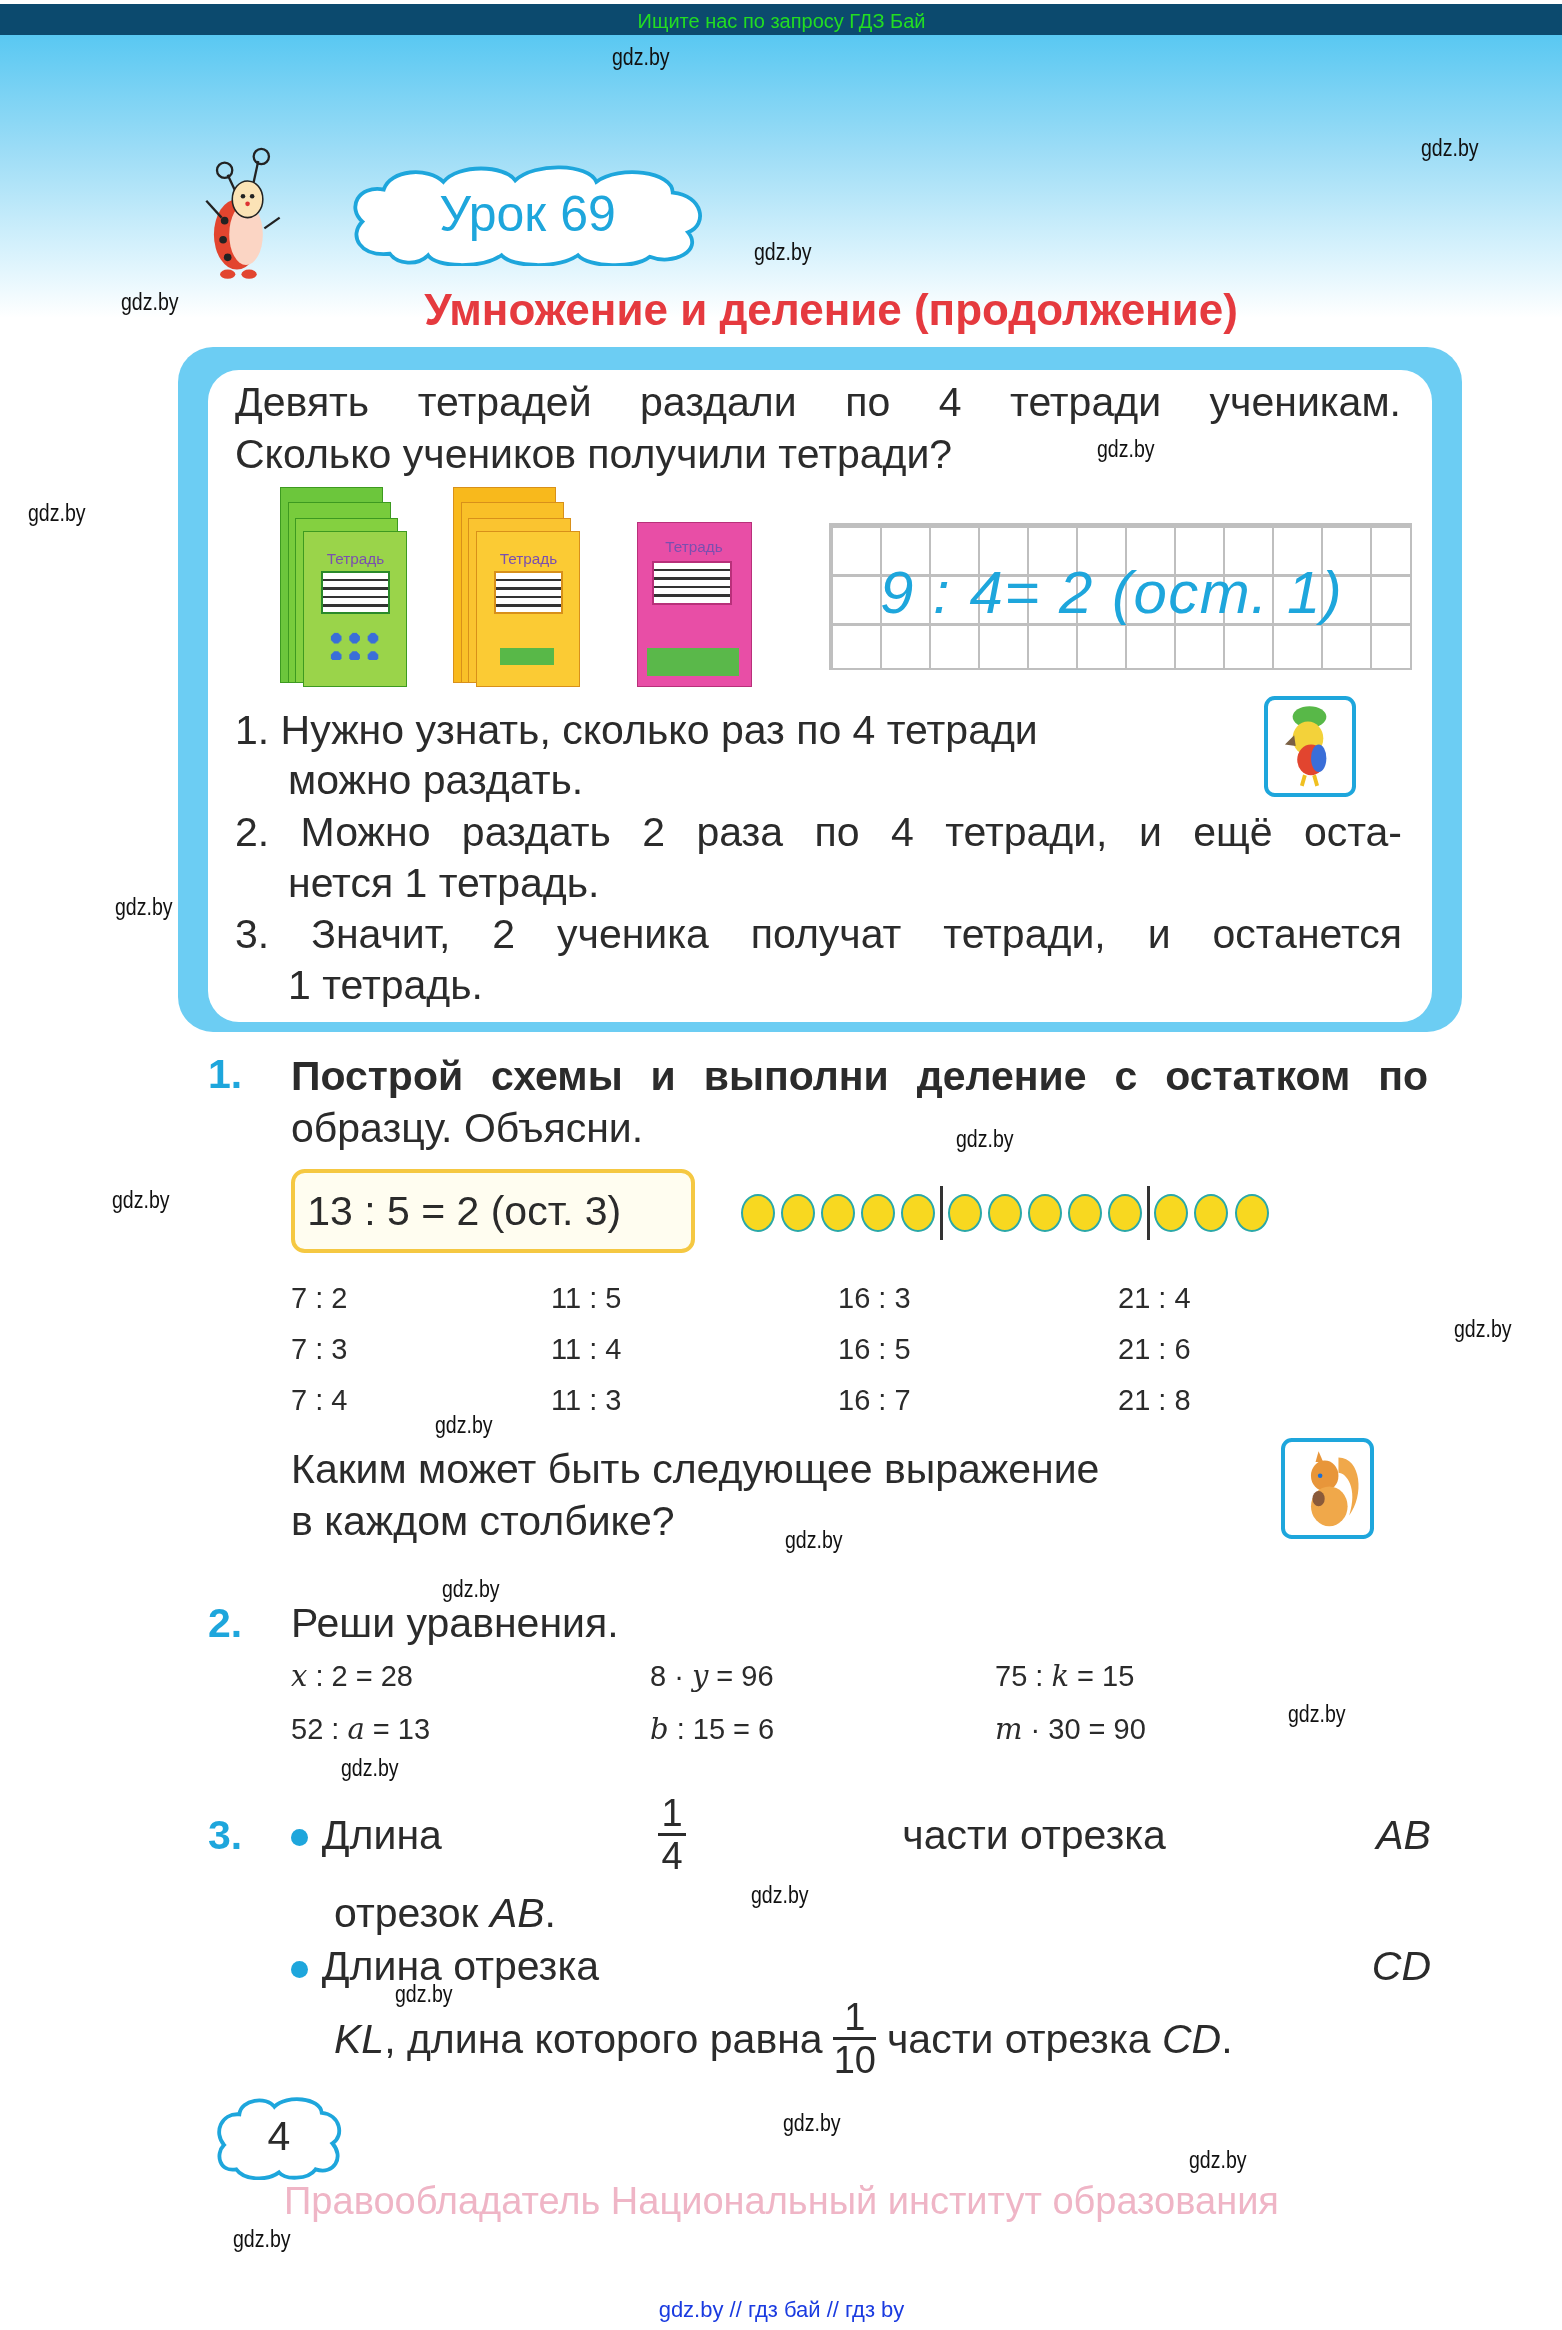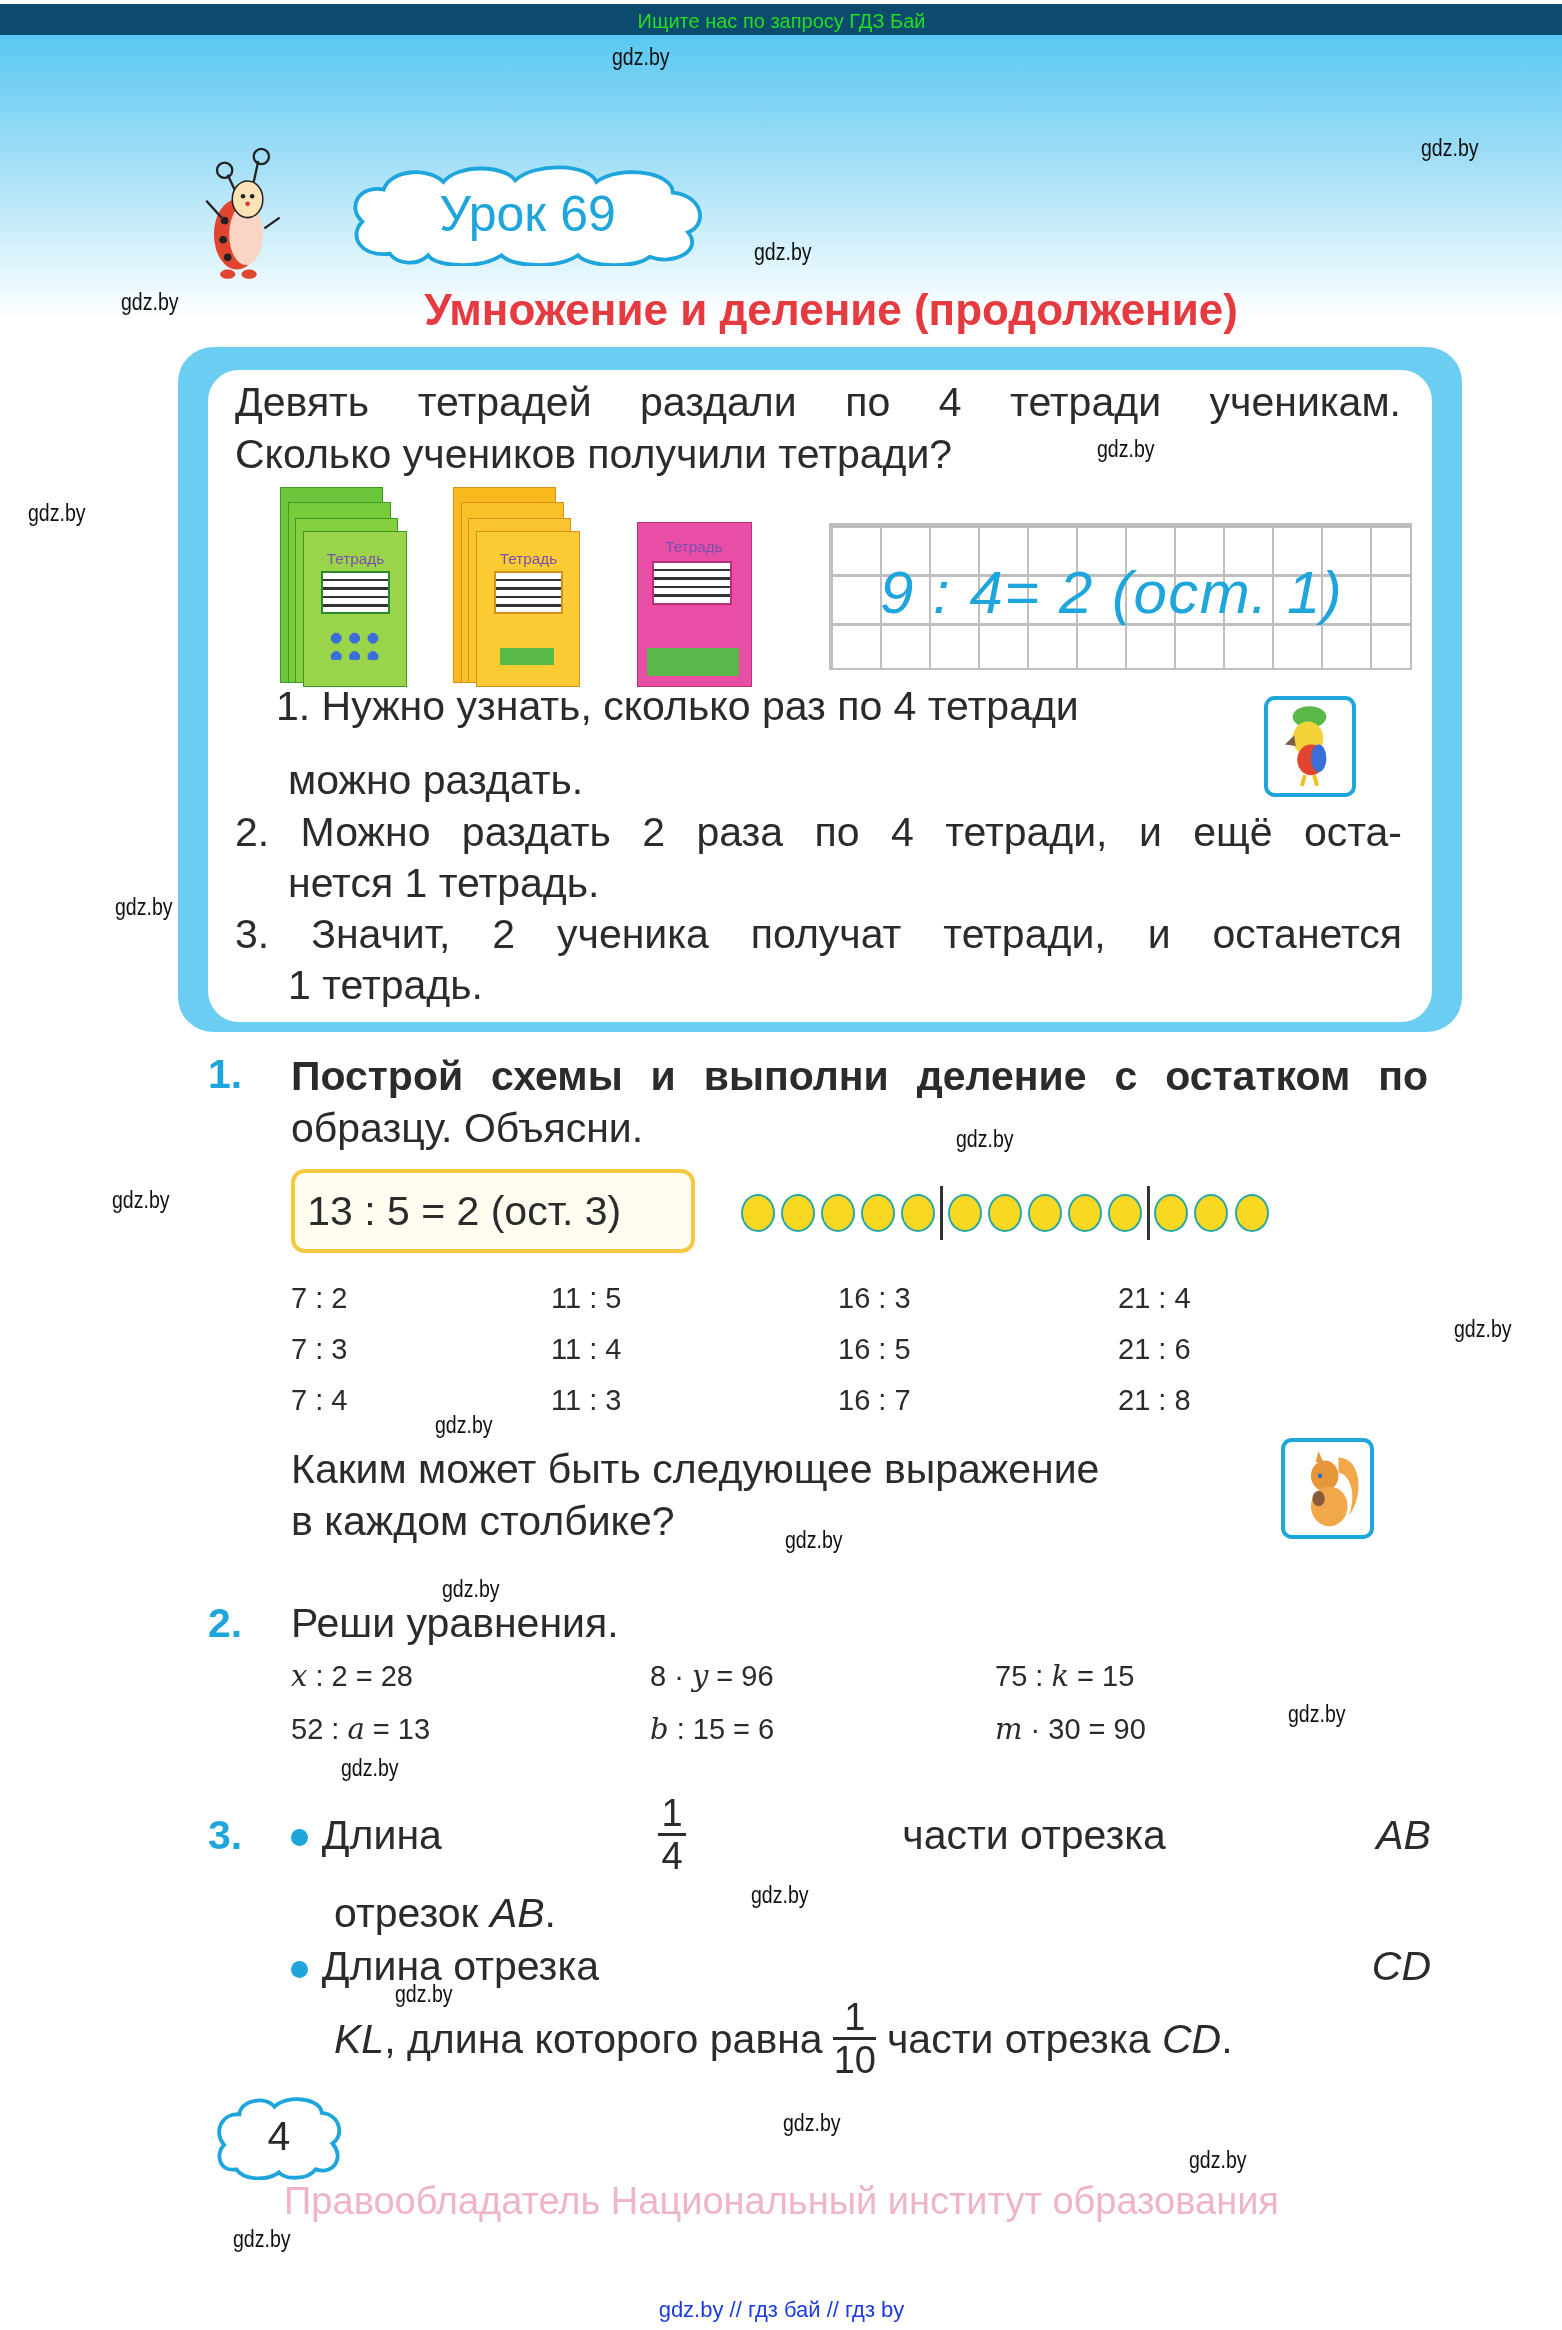--- a/index.html
+++ b/index.html
@@ -114,21 +114,21 @@
 </div>
 <div class="abs" style="left:637px;top:522px;width:115px;height:165px;background:#e84ea6;border:1.5px solid #b8307a;">
   <div class="abs" style="left:0;top:15.3px;width:112px;font-size:15.3px;color:#7a4fb0;text-align:center;">Тетрадь</div>
   <div class="abs" style="left:13.8px;top:38px;width:80px;height:44px;background:repeating-linear-gradient(#fff 0 6.1px,#333 6.1px 8.4px);border:2.3px solid #b8307a;"></div>
   <div class="abs" style="left:9.2px;top:107px;width:92px;height:46px;background:linear-gradient(#e84ea6 40%,#5ab84a 40%);"></div>
 </div>
 
 <div class="abs grid"></div>
 <div class="abs grid-text">9 : 4= 2 (ост. 1)</div>
 
-<div class="abs txt" style="left:235px;top:680px;margin-left:41px;"><span>1.</span> <span>Нужно узнать, сколько раз по 4 тетради</span></div>
+<div class="abs txt" style="left:235px;top:704px;"><span>1.</span> <span>Нужно узнать, сколько раз по 4 тетради</span></div>
 <div class="abs txt" style="left:288px;top:754px;">можно раздать.</div>
 <div class="abs txt justify" style="left:235px;top:806px;width:1167px;"><span>2.</span> <span>Можно раздать 2 раза по 4 тетради, и ещё оста-</span></div>
 <div class="abs txt" style="left:288px;top:857px;">нется 1 тетрадь.</div>
 <div class="abs txt justify" style="left:235px;top:908px;width:1167px;"><span>3.</span> <span>Значит, 2 ученика получат тетради, и останется</span></div>
 <div class="abs txt" style="left:288px;top:959px;">1 тетрадь.</div>
 
 <div class="abs pic-frame" style="left:1264px;top:696px;width:92px;height:101px;">
   <svg width="83" height="92" viewBox="0 0 108 120">
     <ellipse cx="54" cy="22" rx="22" ry="14" fill="#58b848"></ellipse>
     <ellipse cx="52" cy="50" rx="20" ry="22" fill="#f3d23a"></ellipse>

